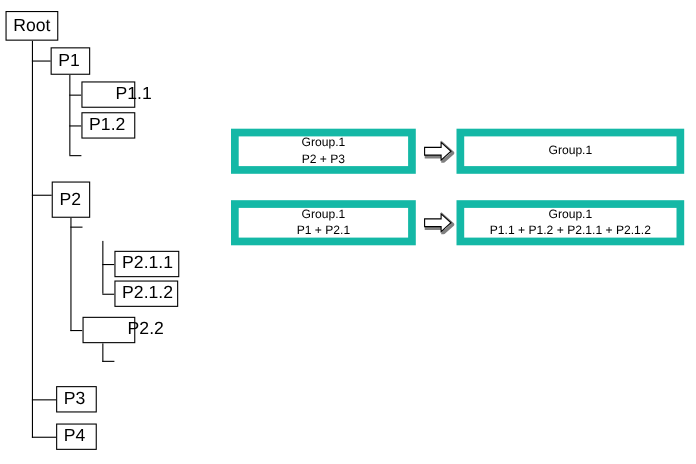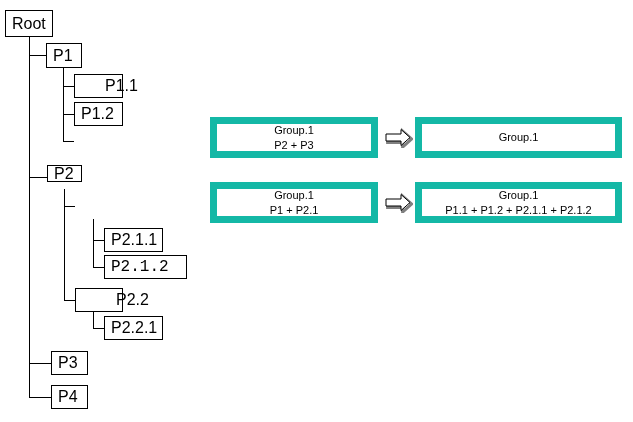--- a/index.html
+++ b/index.html
@@ -110,40 +110,37 @@
 
   <div class="node" style="left:74px; top:74px; width:49px; height:24px;padding-left:30px;">
     <span>P1.1</span>
   </div>
 
   <div class="node" style="left:74px; top:102px; width:49px; height:24px;">
     <span>P1.2</span>
   </div>
 
 
-  <div class="node" style="left:47px; top:165px; width:35px; height:17px;">
+  <div class="node" style="left:47px; top:165px; width:35px; height:33px;">
     <span>P2</span>
   </div>
 
 
   <div class="node" style="left:104px; top:228px; width:59px; height:24px;">
     <span>P2.1.1</span>
   </div>
 
-  <div class="node" style="left:104px; top:255px; width:83px; height:24px;font-family:Liberation Mono, monospace;">
+  <div class="node" style="left:104px; top:255px; width:58px; height:24px;">
     <span>P2.1.2</span>
   </div>
 
   <div class="node" style="left:75px; top:288px; width:48px; height:24px;padding-left:40px;">
     <span>P2.2</span>
   </div>
 
-  <div class="node" style="left:104px; top:316px; width:59px; height:24px;">
-    <span>P2.2.1</span>
-  </div>
 
   <div class="node" style="left:51px; top:351px; width:37px; height:24px;">
     <span>P3</span>
   </div>
 
   <div class="node" style="left:51px; top:385px; width:37px; height:24px;">
     <span>P4</span>
   </div>
 
   <div class="group-box" style="left:210px; top:117px; width:168px; height:41px;">

